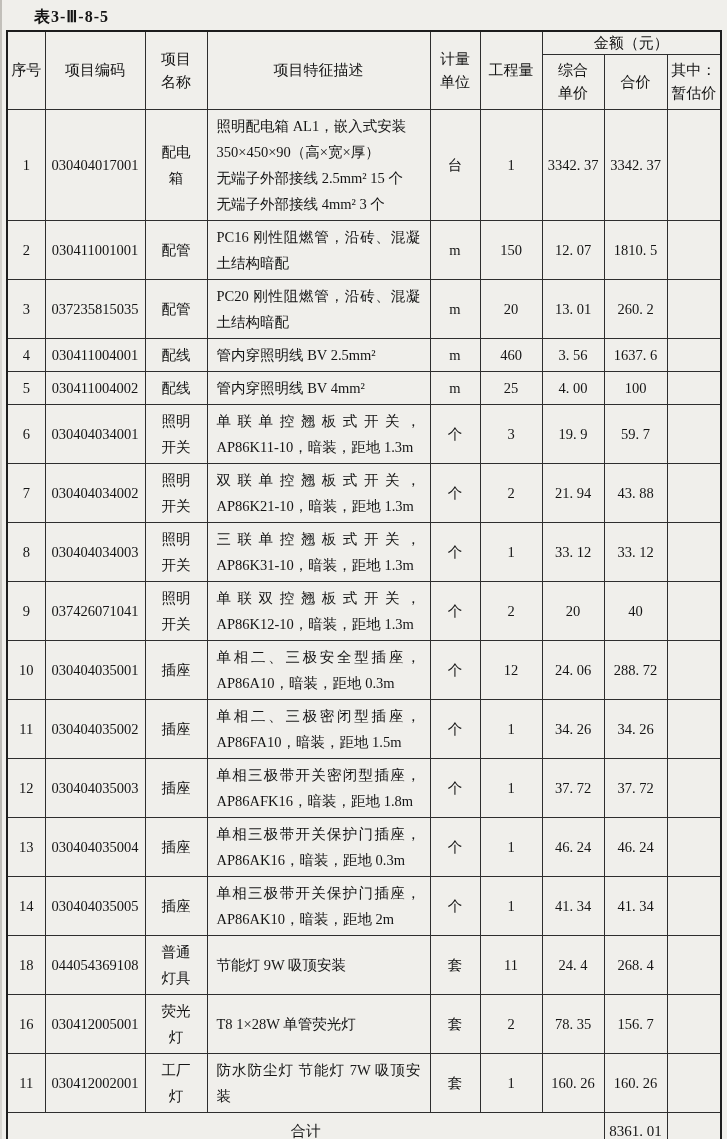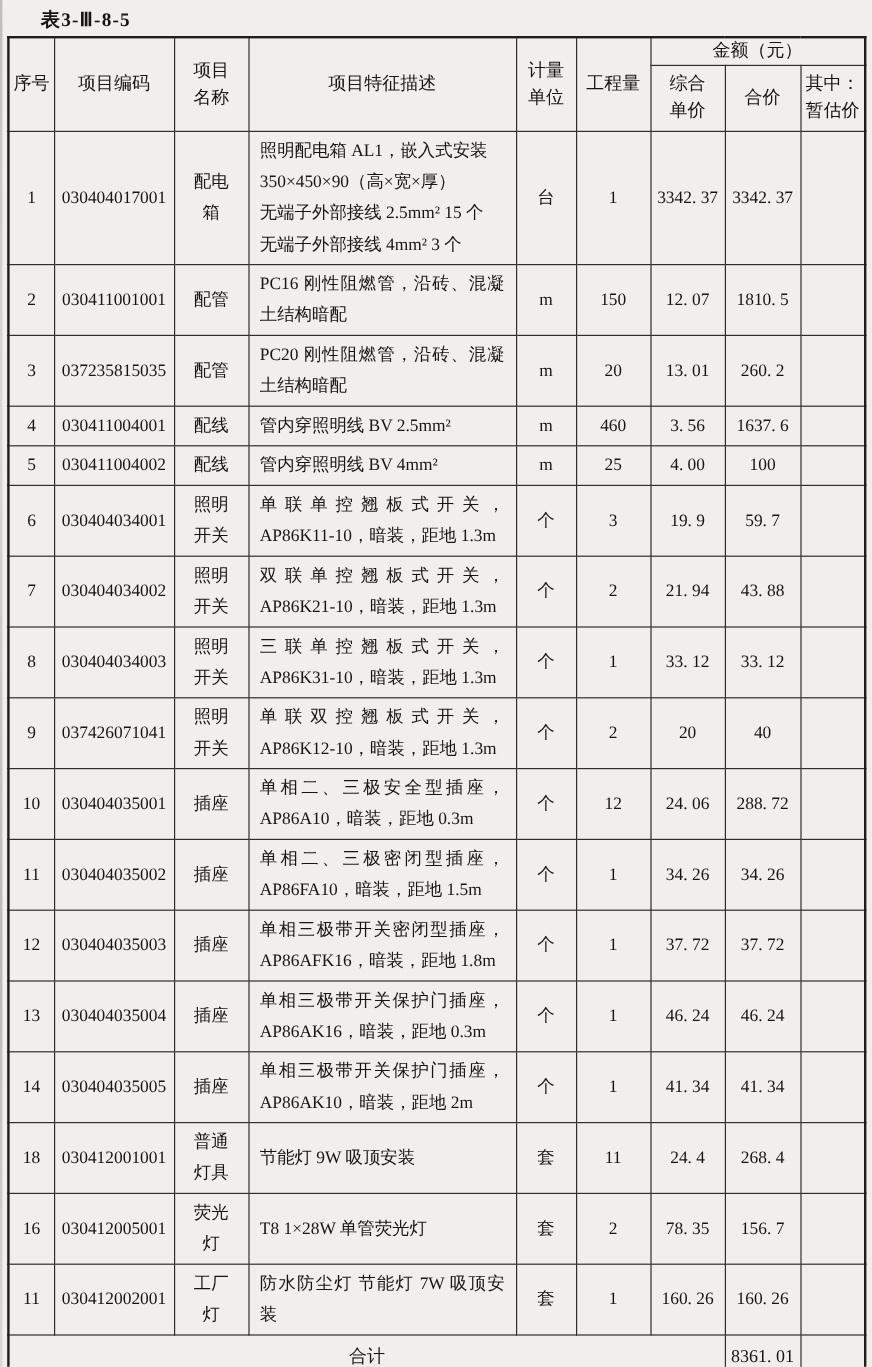--- a/index.html
+++ b/index.html
@@ -252,21 +252,21 @@
         <td class="name">插座</td>
         <td class="feat">单相三极带开关保护门插座，AP86AK10，暗装，距地 2m</td>
         <td>个</td>
         <td>1</td>
         <td>41. 34</td>
         <td>41. 34</td>
         <td></td>
       </tr>
       <tr>
         <td>18</td>
-        <td>030412001001</td>
+        <td>044054369108</td>
         <td class="name">普通
 灯具</td>
         <td class="feat">节能灯 9W 吸顶安装</td>
         <td>套</td>
         <td>11</td>
         <td>24. 4</td>
         <td>268. 4</td>
         <td></td>
       </tr>
       <tr>

